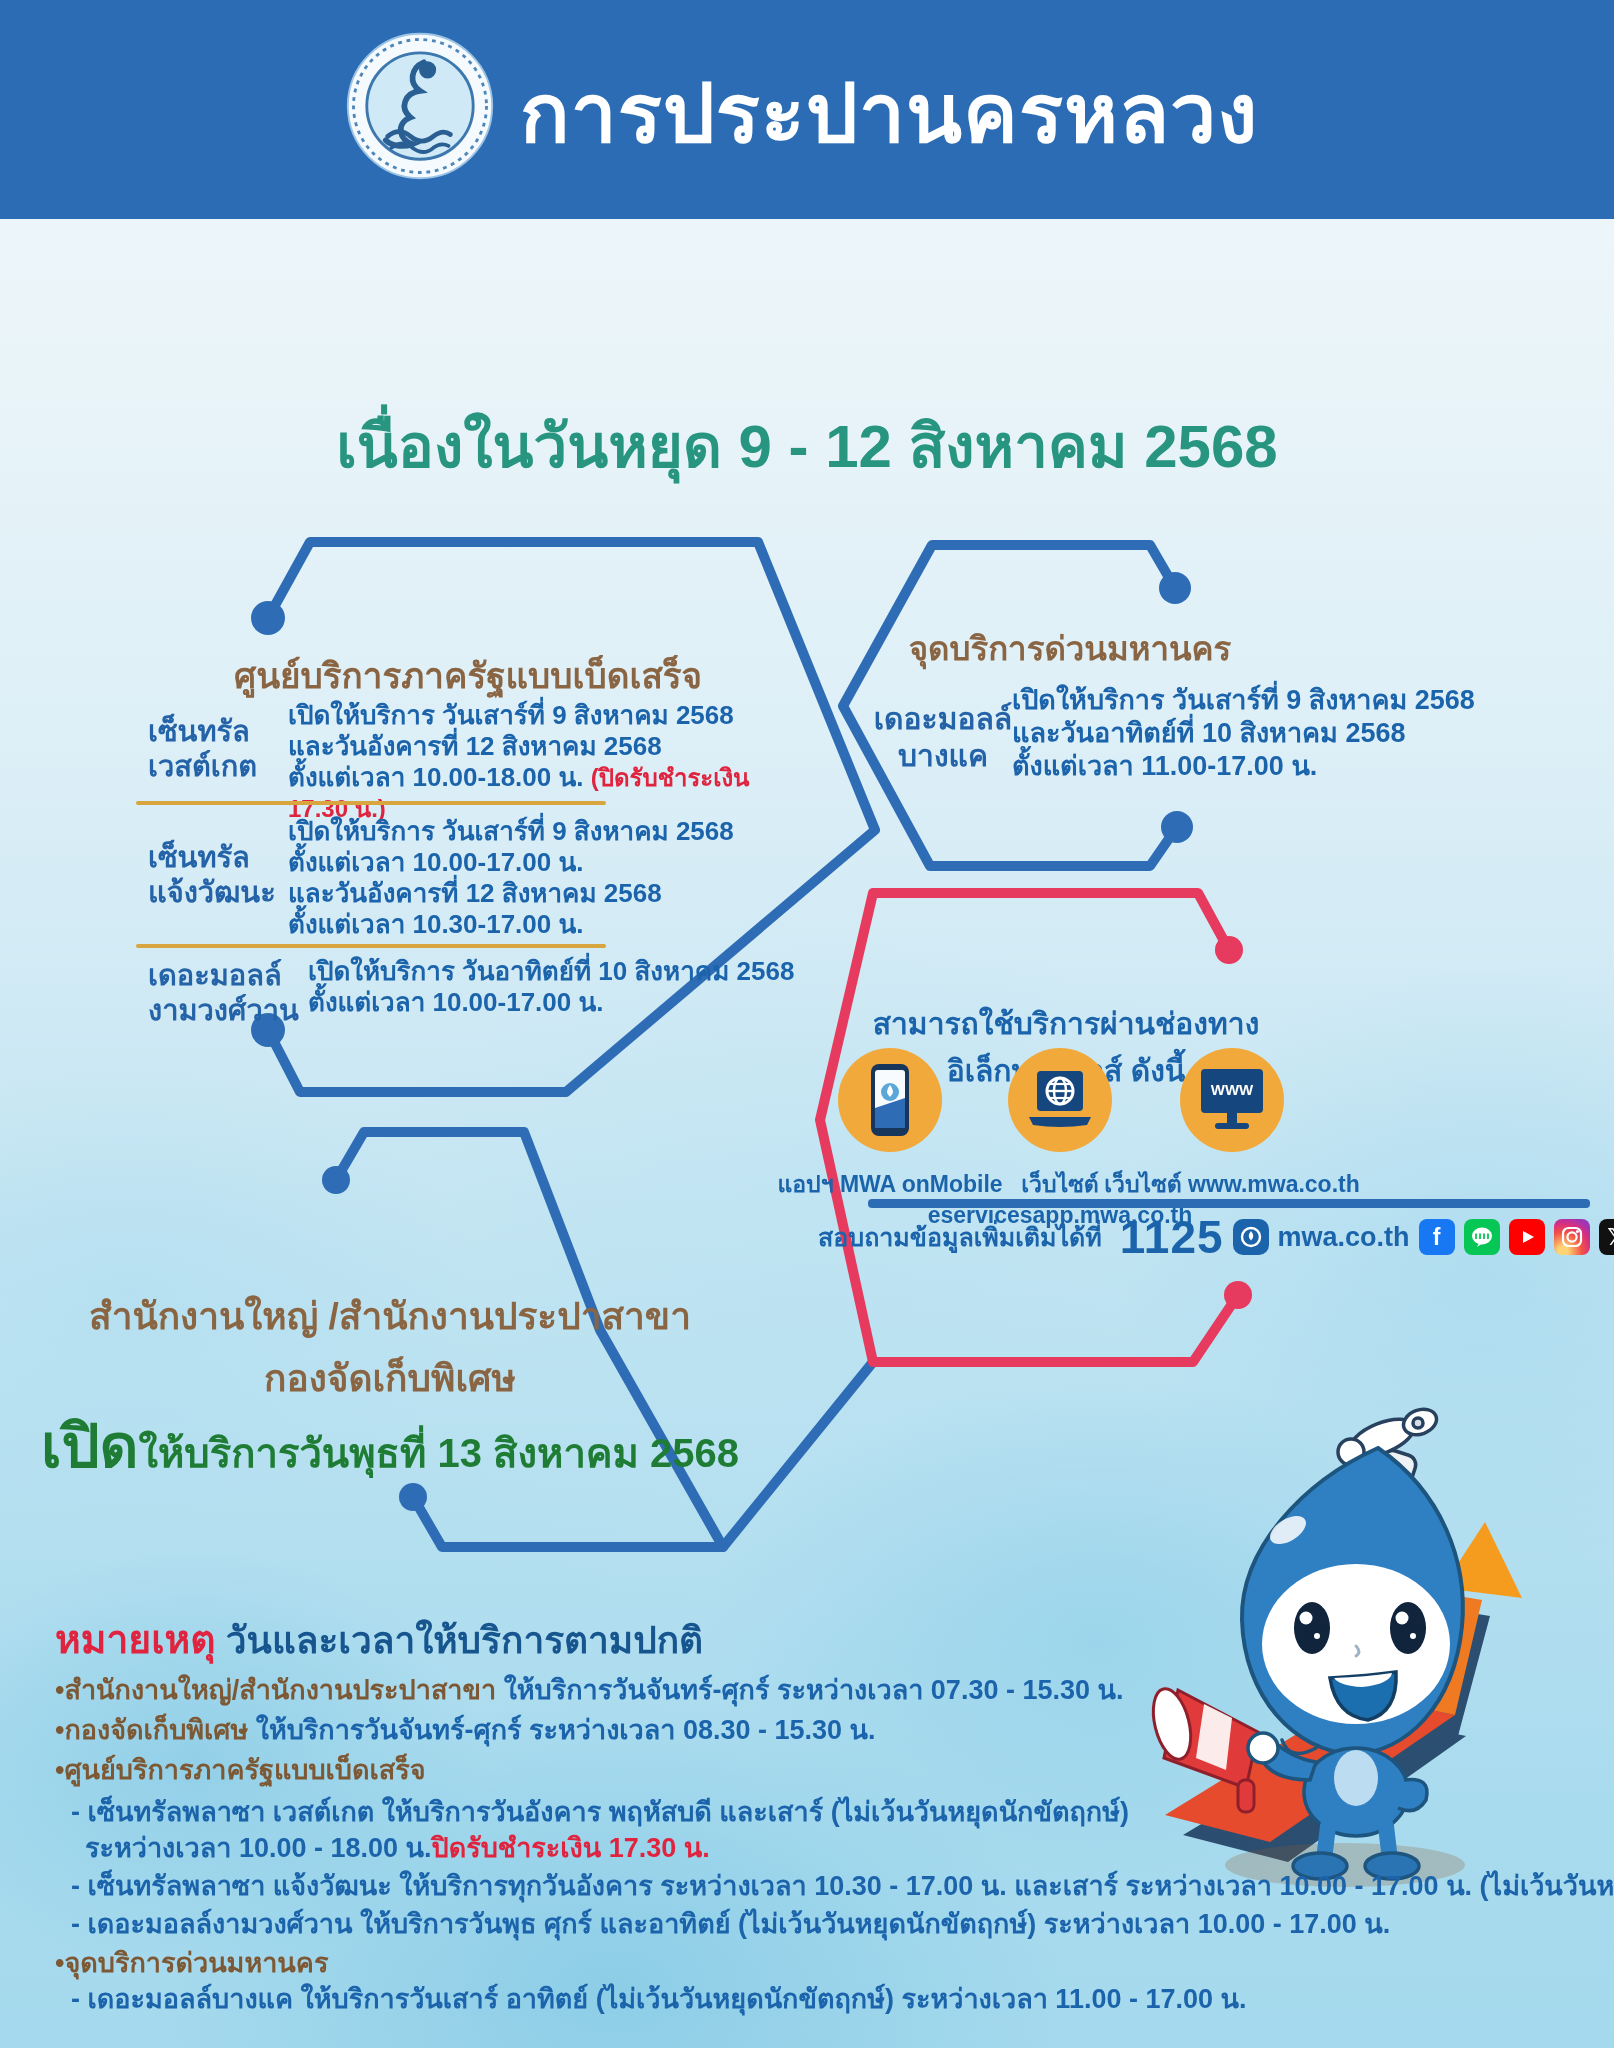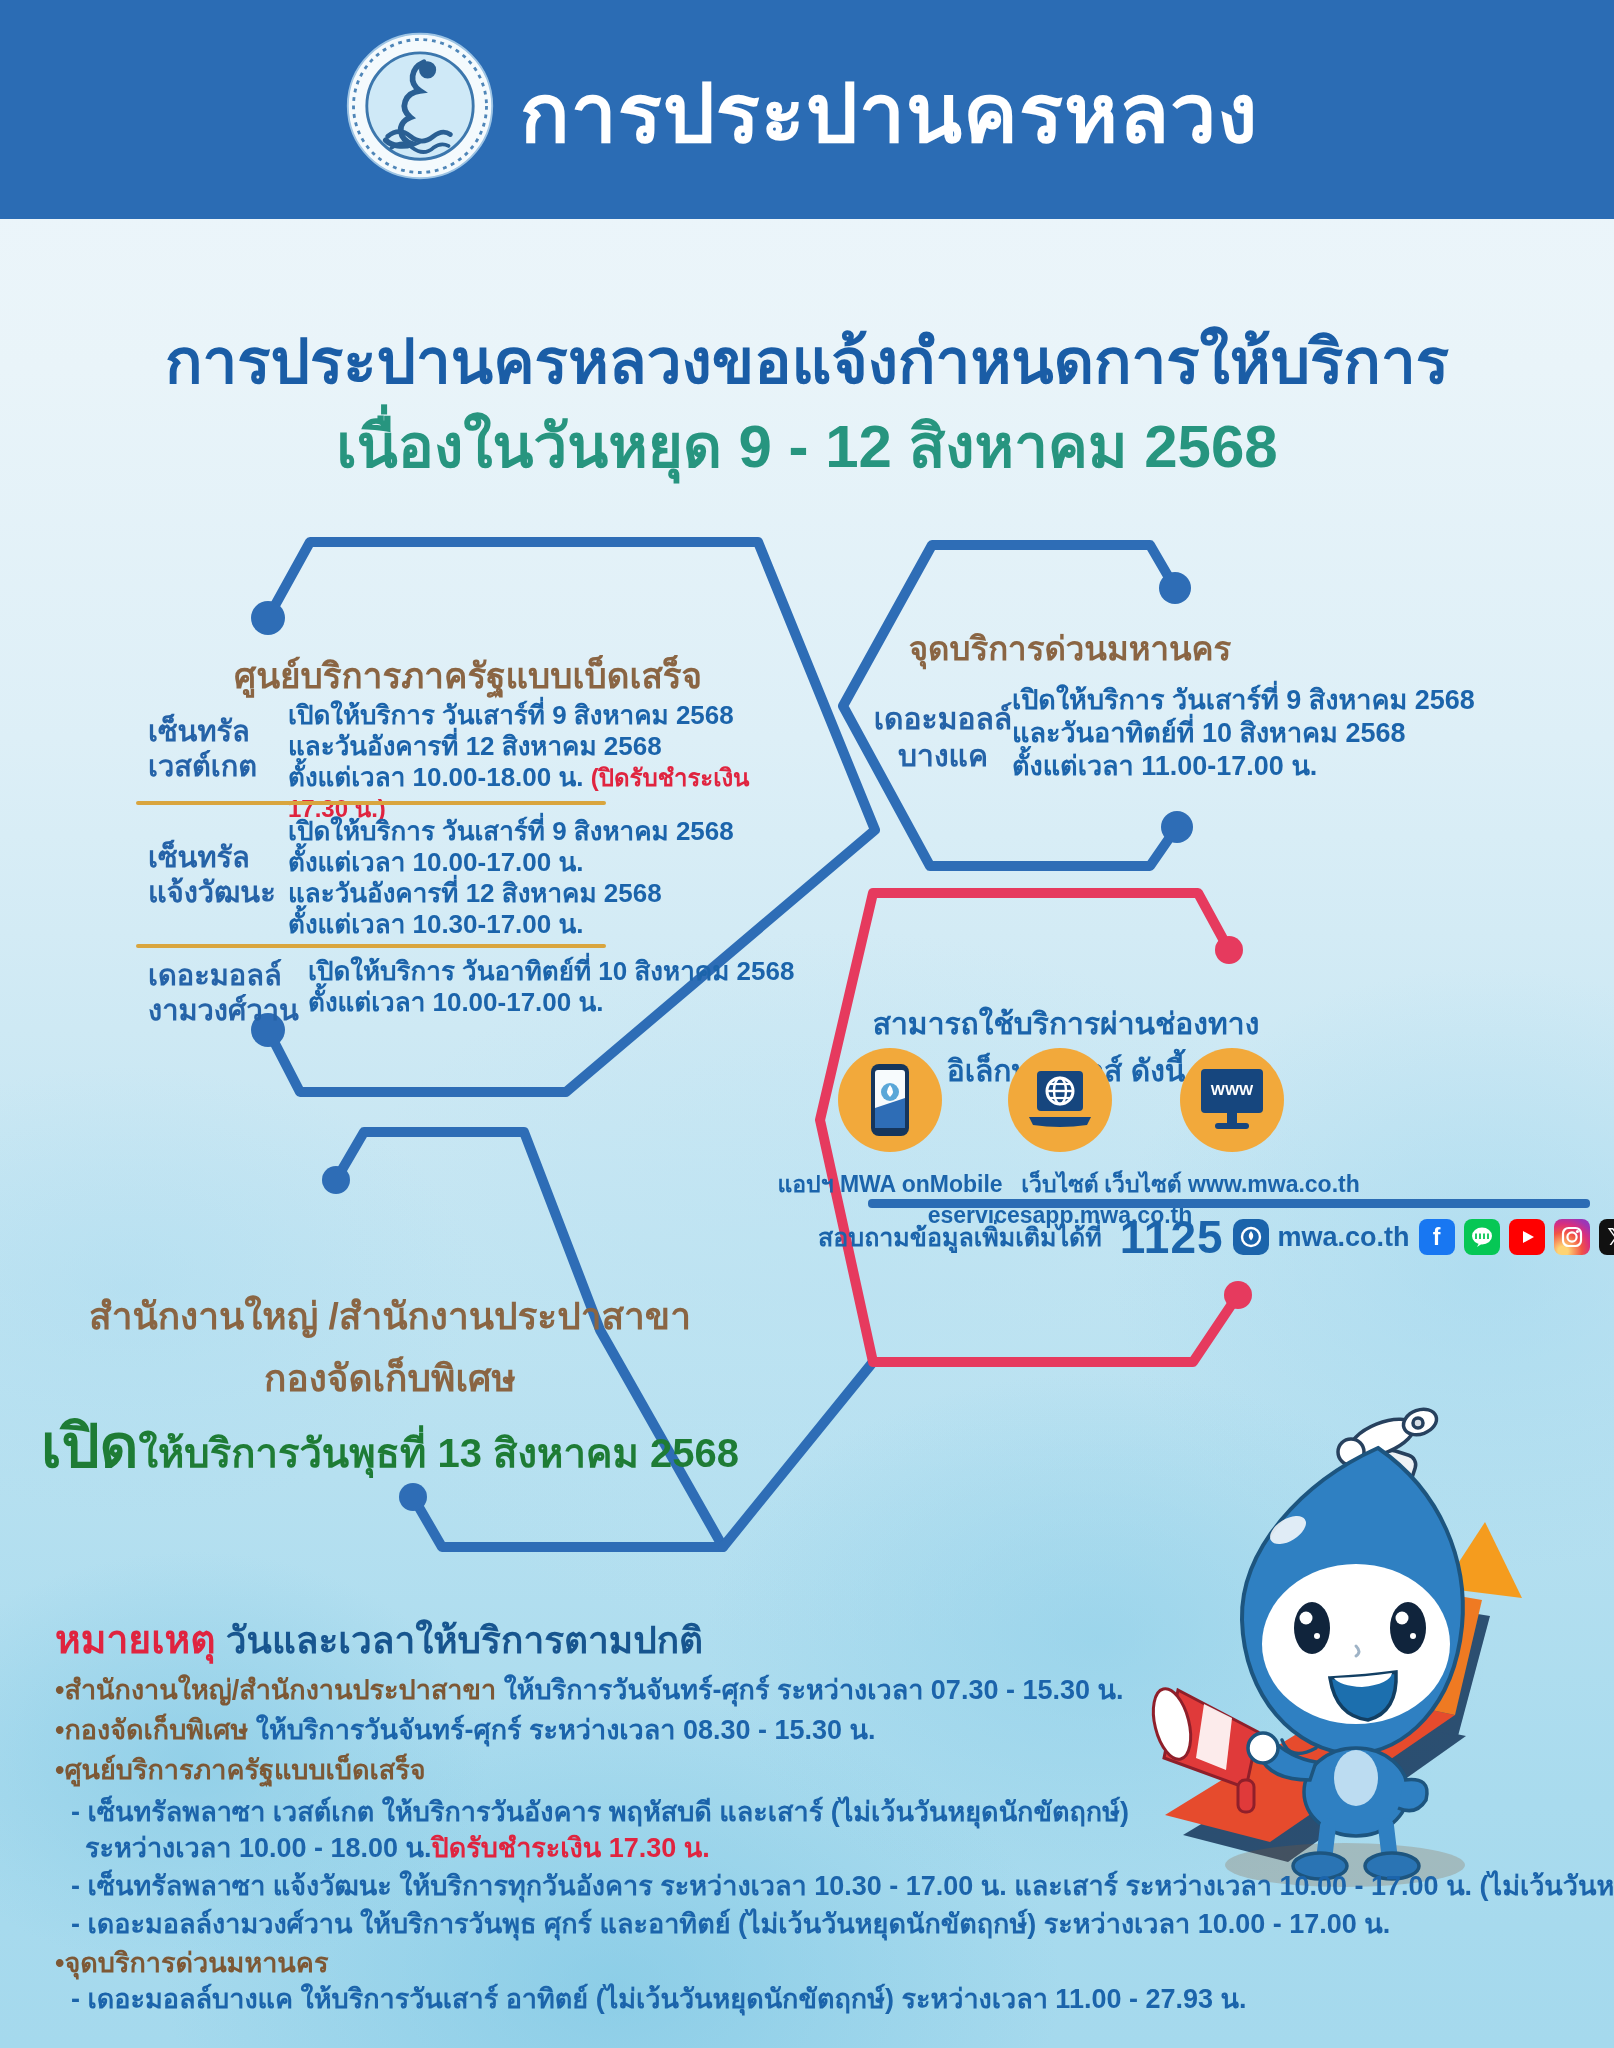--- a/index.html
+++ b/index.html
@@ -75,21 +75,20 @@
     <circle cx="80" cy="80" r="70" fill="none" stroke="#4f86b8" stroke-width="3" stroke-dasharray="4 5"></circle>
     <circle cx="80" cy="80" r="56" fill="#cfe9f7" stroke="#336fa0" stroke-width="0"></circle>
     <circle cx="80" cy="80" r="56" fill="none" stroke="#3c77ad" stroke-width="3"></circle>
     <path d="M84 34 c-14 6 -16 22 -4 30 c-16 2 -22 18 -10 28 c-16 6 -12 24 2 28 c-10 4 -22 2 -28 -4" fill="none" stroke="#2a5f93" stroke-width="6" stroke-linecap="round"></path>
     <circle cx="88" cy="42" r="9" fill="#2a5f93"></circle>
     <path d="M46 112 q12 -10 24 0 q12 10 24 0 q10 -8 18 -2" fill="none" stroke="#2a5f93" stroke-width="5" stroke-linecap="round"></path>
     <path d="M50 124 q12 -9 22 0 q12 9 22 0 q8 -6 16 -2" fill="none" stroke="#2a5f93" stroke-width="4" stroke-linecap="round"></path>
   </svg>
   <div class="abs header-title">การประปานครหลวง</div>
 
-  <div class="abs announce1">การประปานครหลวงขอแจ้งกำหนดการให้บริการ</div>
   <div class="abs announce2">เนื่องในวันหยุด 9 - 12 สิงหาคม 2568</div>
 
   <svg class="hexes abs" viewBox="0 0 1614 2048">
 
     <g stroke="#2e6db6" stroke-width="10" fill="none" stroke-linejoin="round" stroke-linecap="round">
       <path d="M268 618 L310 542 L758 542 L875 830 L566 1092 L300 1092 L268 1030"></path>
     </g>
     <circle cx="268" cy="618" r="17" fill="#2e6db6"></circle>
     <circle cx="268" cy="1030" r="17" fill="#2e6db6"></circle>
 
@@ -325,15 +324,15 @@
   </div>
 
   <div class="abs note" style="top:1668px;"><span class="brown">•สำนักงานใหญ่/สำนักงานประปาสาขา</span><span class="blue"> ให้บริการวันจันทร์-ศุกร์ ระหว่างเวลา 07.30 - 15.30 น.</span></div>
   <div class="abs note" style="top:1708px;"><span class="brown">•กองจัดเก็บพิเศษ</span><span class="blue"> ให้บริการวันจันทร์-ศุกร์ ระหว่างเวลา 08.30 - 15.30 น.</span></div>
   <div class="abs note" style="top:1748px;"><span class="brown">•ศูนย์บริการภาครัฐแบบเบ็ดเสร็จ</span></div>
   <div class="abs note indent" style="top:1790px;"><span class="blue">- เซ็นทรัลพลาซา เวสต์เกต ให้บริการวันอังคาร พฤหัสบดี และเสาร์ (ไม่เว้นวันหยุดนักขัตฤกษ์)</span></div>
   <div class="abs note indent2" style="top:1826px;"><span class="blue">ระหว่างเวลา 10.00 - 18.00 น.</span><span class="red">ปิดรับชำระเงิน 17.30 น.</span></div>
   <div class="abs note indent" style="top:1864px;"><span class="blue">- เซ็นทรัลพลาซา แจ้งวัฒนะ ให้บริการทุกวันอังคาร ระหว่างเวลา 10.30 - 17.00 น. และเสาร์  ระหว่างเวลา 10.00 - 17.00 น. (ไม่เว้นวันหยุดนักขัตฤกษ์)</span></div>
   <div class="abs note indent" style="top:1902px;"><span class="blue">- เดอะมอลล์งามวงศ์วาน ให้บริการวันพุธ  ศุกร์ และอาทิตย์ (ไม่เว้นวันหยุดนักขัตฤกษ์) ระหว่างเวลา 10.00 - 17.00 น.</span></div>
   <div class="abs note" style="top:1941px;"><span class="brown">•จุดบริการด่วนมหานคร</span></div>
-  <div class="abs note indent" style="top:1977px;"><span class="blue">- เดอะมอลล์บางแค ให้บริการวันเสาร์ อาทิตย์ (ไม่เว้นวันหยุดนักขัตฤกษ์) ระหว่างเวลา 11.00 - 27.93 น.</span></div>
+  <div class="abs note indent" style="top:1977px;"><span class="blue">- เดอะมอลล์บางแค ให้บริการวันเสาร์ อาทิตย์ (ไม่เว้นวันหยุดนักขัตฤกษ์) ระหว่างเวลา 11.00 - 17.00 น.</span></div>
 
 </div>
 
 </body></html>

